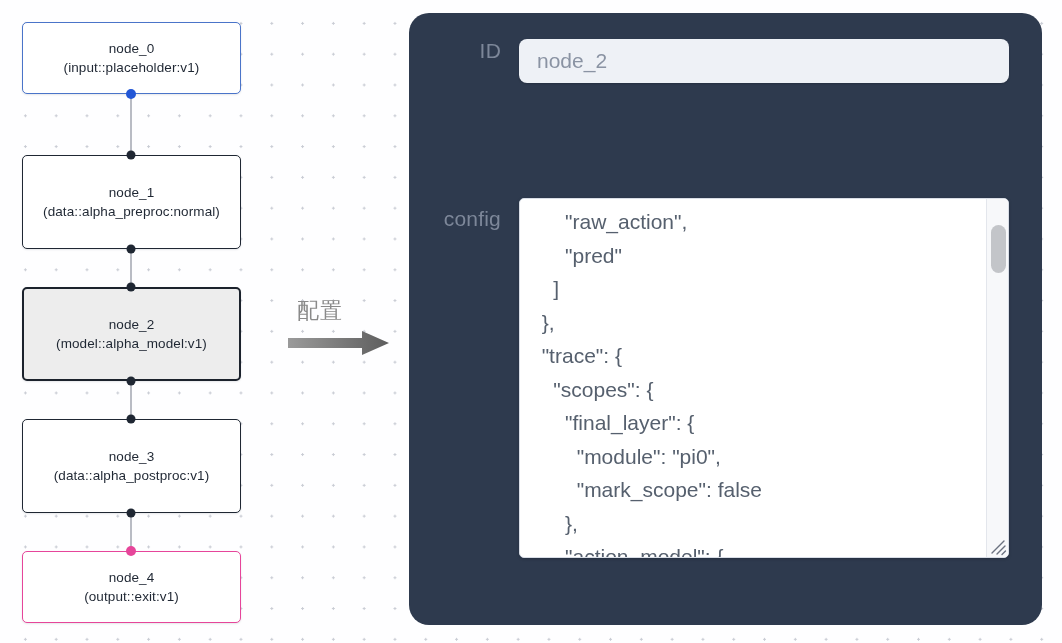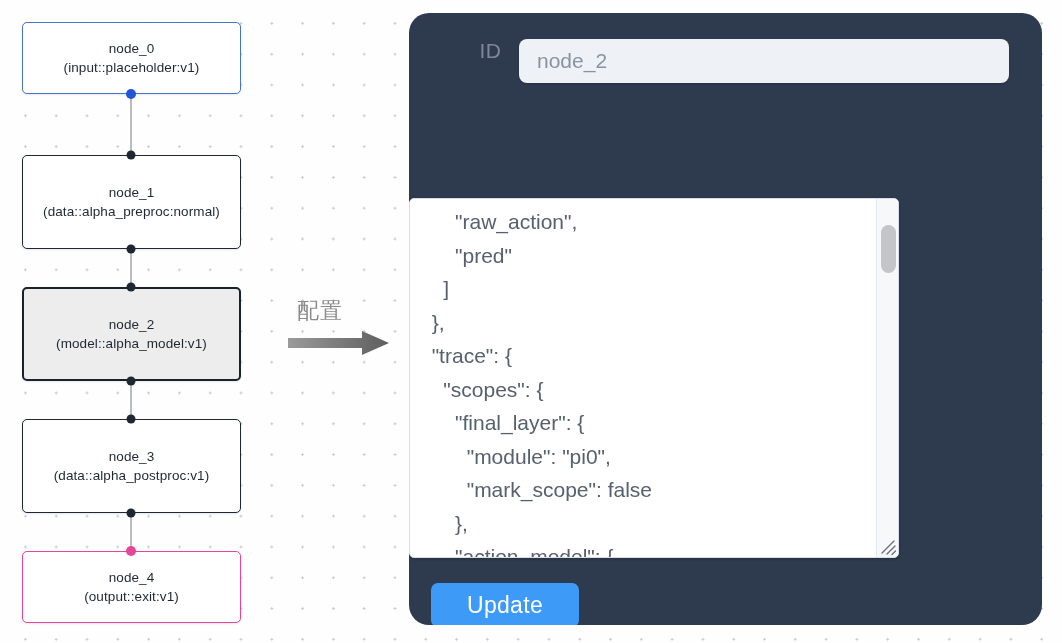--- a/index.html
+++ b/index.html
@@ -268,20 +268,21 @@
 
   <div id="panel" style="background: rgb(46, 58, 78);">
 
     <div class="form-row" id="id-row">
       <div class="form-label">ID</div>
       <input class="text-field" id="id-field" type="text" value="node_2" placeholder="node id" style="">
     </div>
 
 
     <div class="form-row" id="config-row">
+      <div class="form-label" id="config-label">config</div>
       <div id="config-area">
         <textarea id="config-text" spellcheck="false" placeholder="config json" style="">      "raw_action",
       "pred"
     ]
   },
   "trace": {
     "scopes": {
       "final_layer": {
         "module": "pi0",
         "mark_scope": false
@@ -289,16 +290,15 @@
       "action_model": {</textarea>
         <div id="config-scrollbar" style="background: rgb(247, 248, 250);">
           <div id="config-thumb" style="background: rgb(195, 197, 201);"></div>
         </div>
         <svg id="config-resize" viewBox="0 0 20 20">
           <path d="M17,5 L5,17 M18,10 L10,18 M18.5,15 L15,18.5" stroke="#6b7280" stroke-width="1.4" fill="none" stroke-linecap="round"></path>
         </svg>
       </div>
     </div>
 
-    <button id="update-button" style="background: rgb(61, 155, 247); color: rgb(255, 255, 255);">Update</button>
   </div>
 
 </div>
 
 </body></html>

